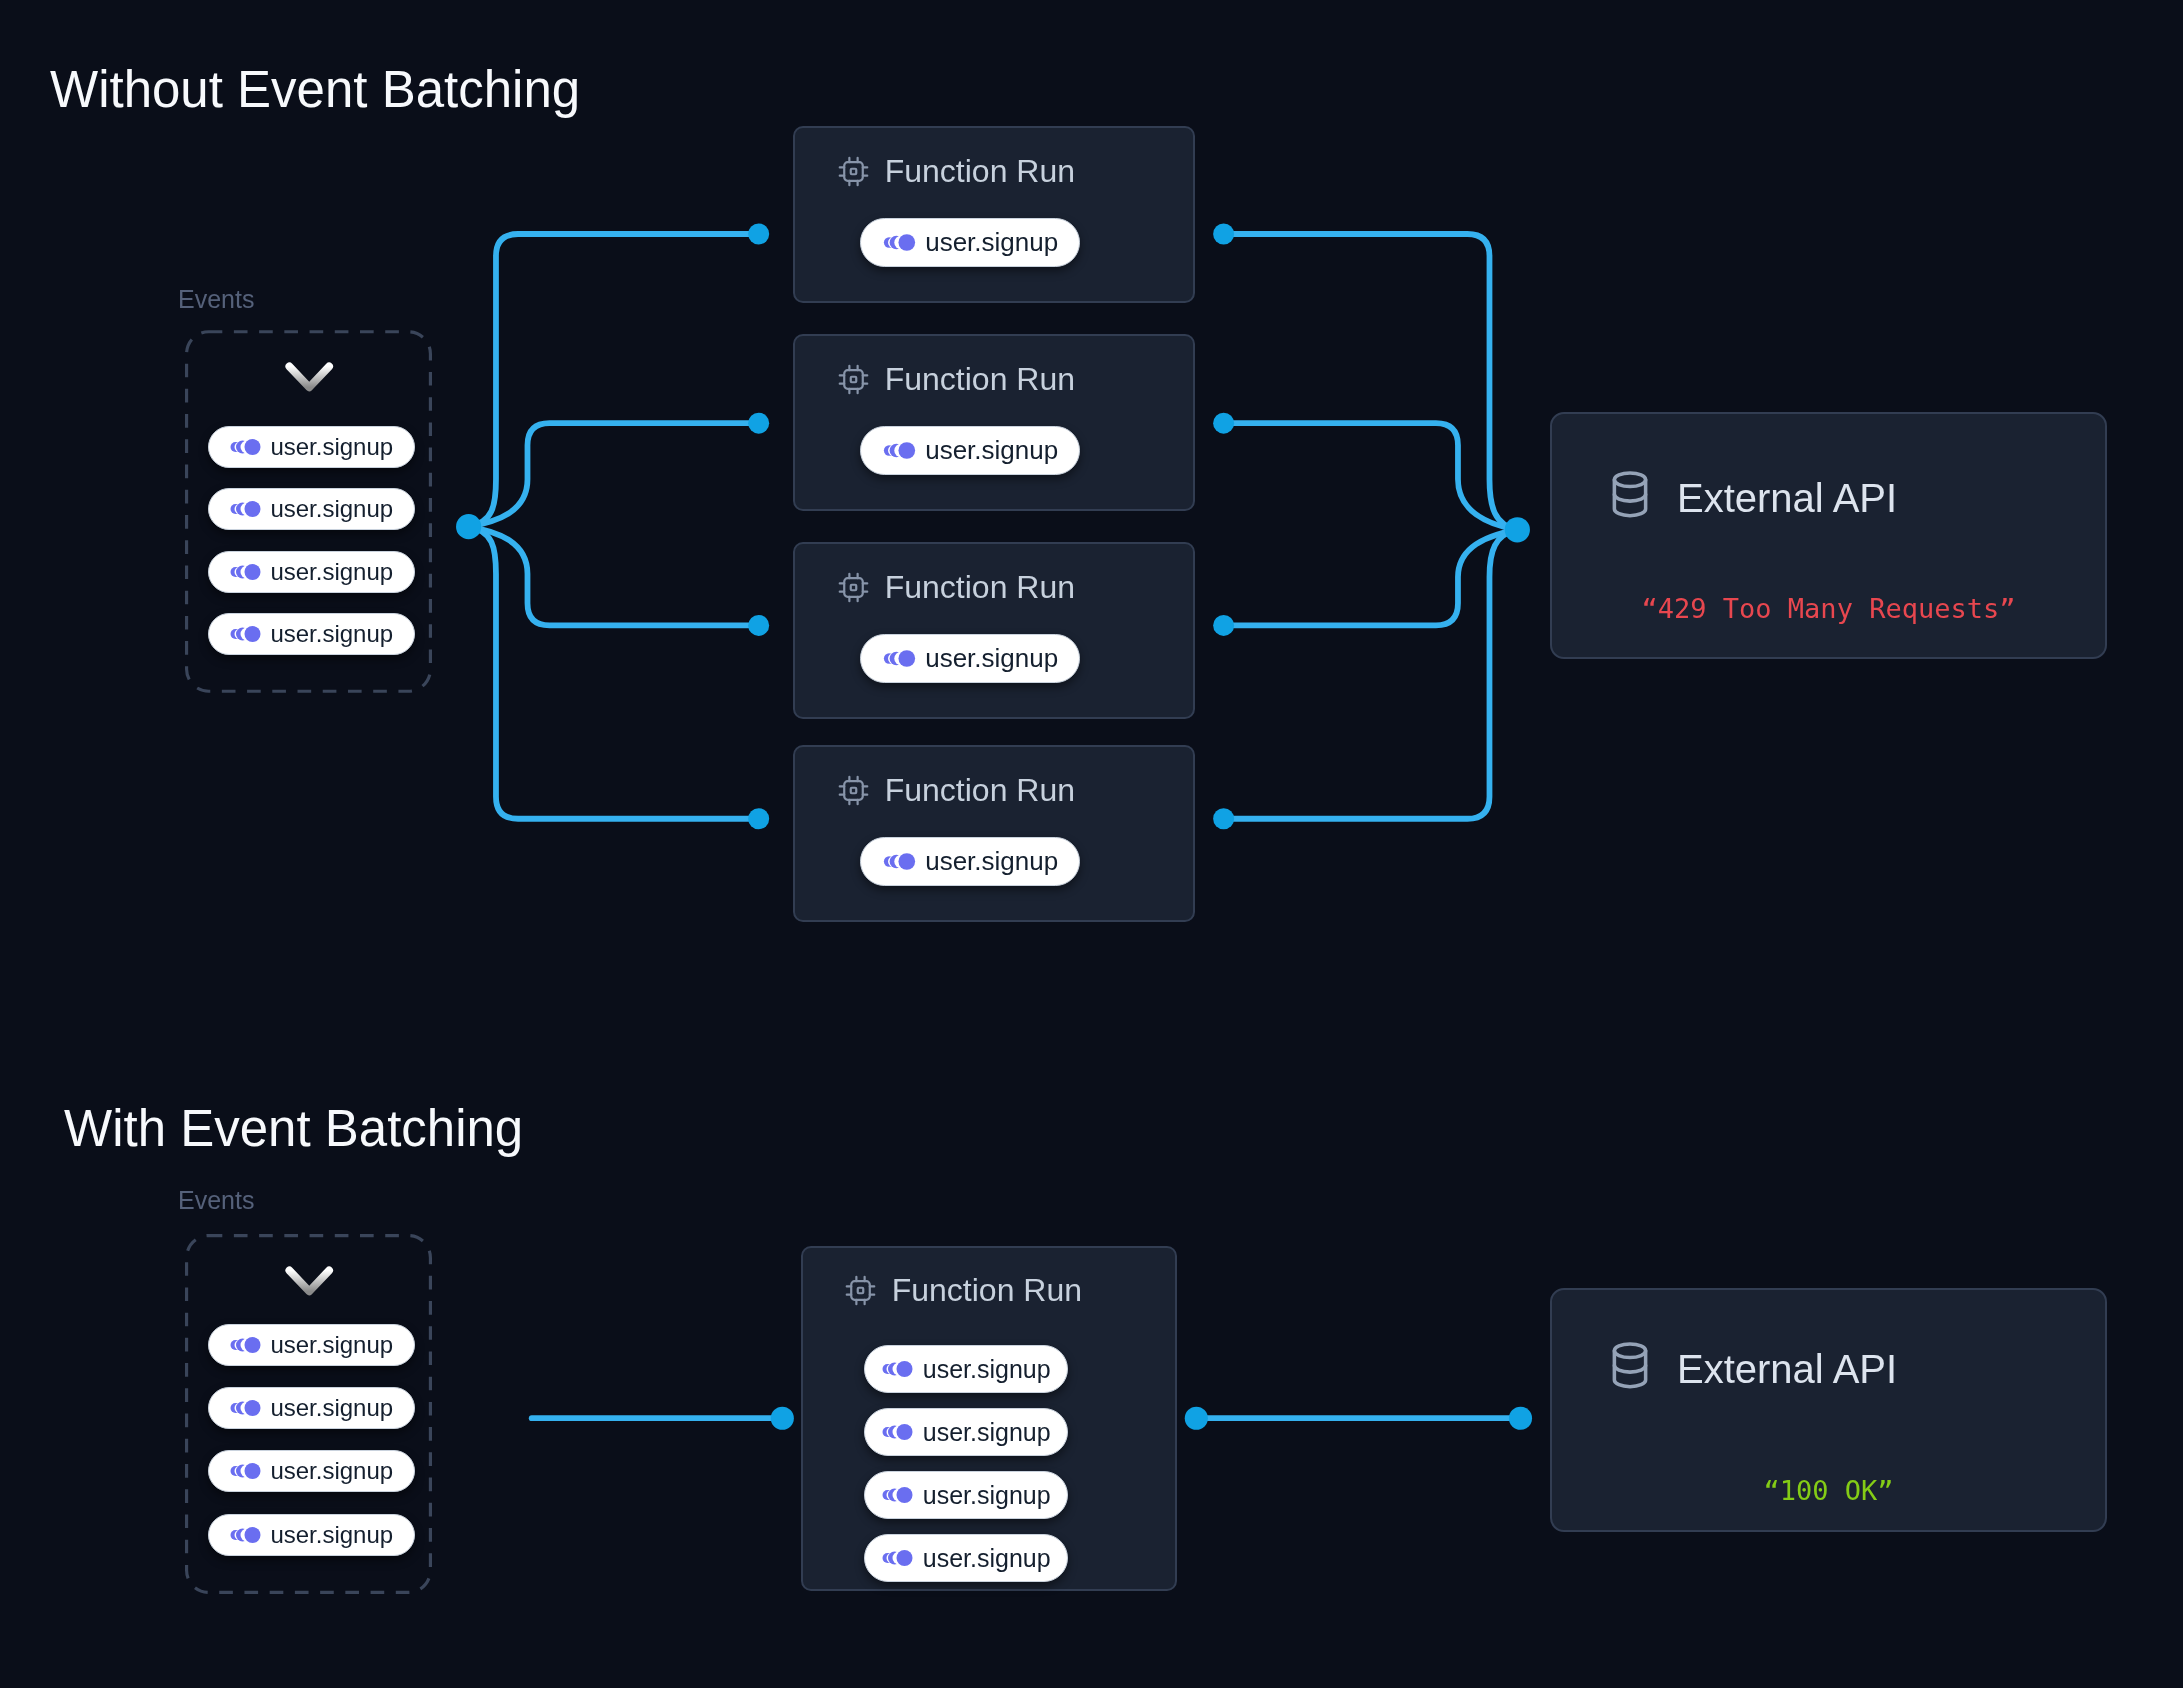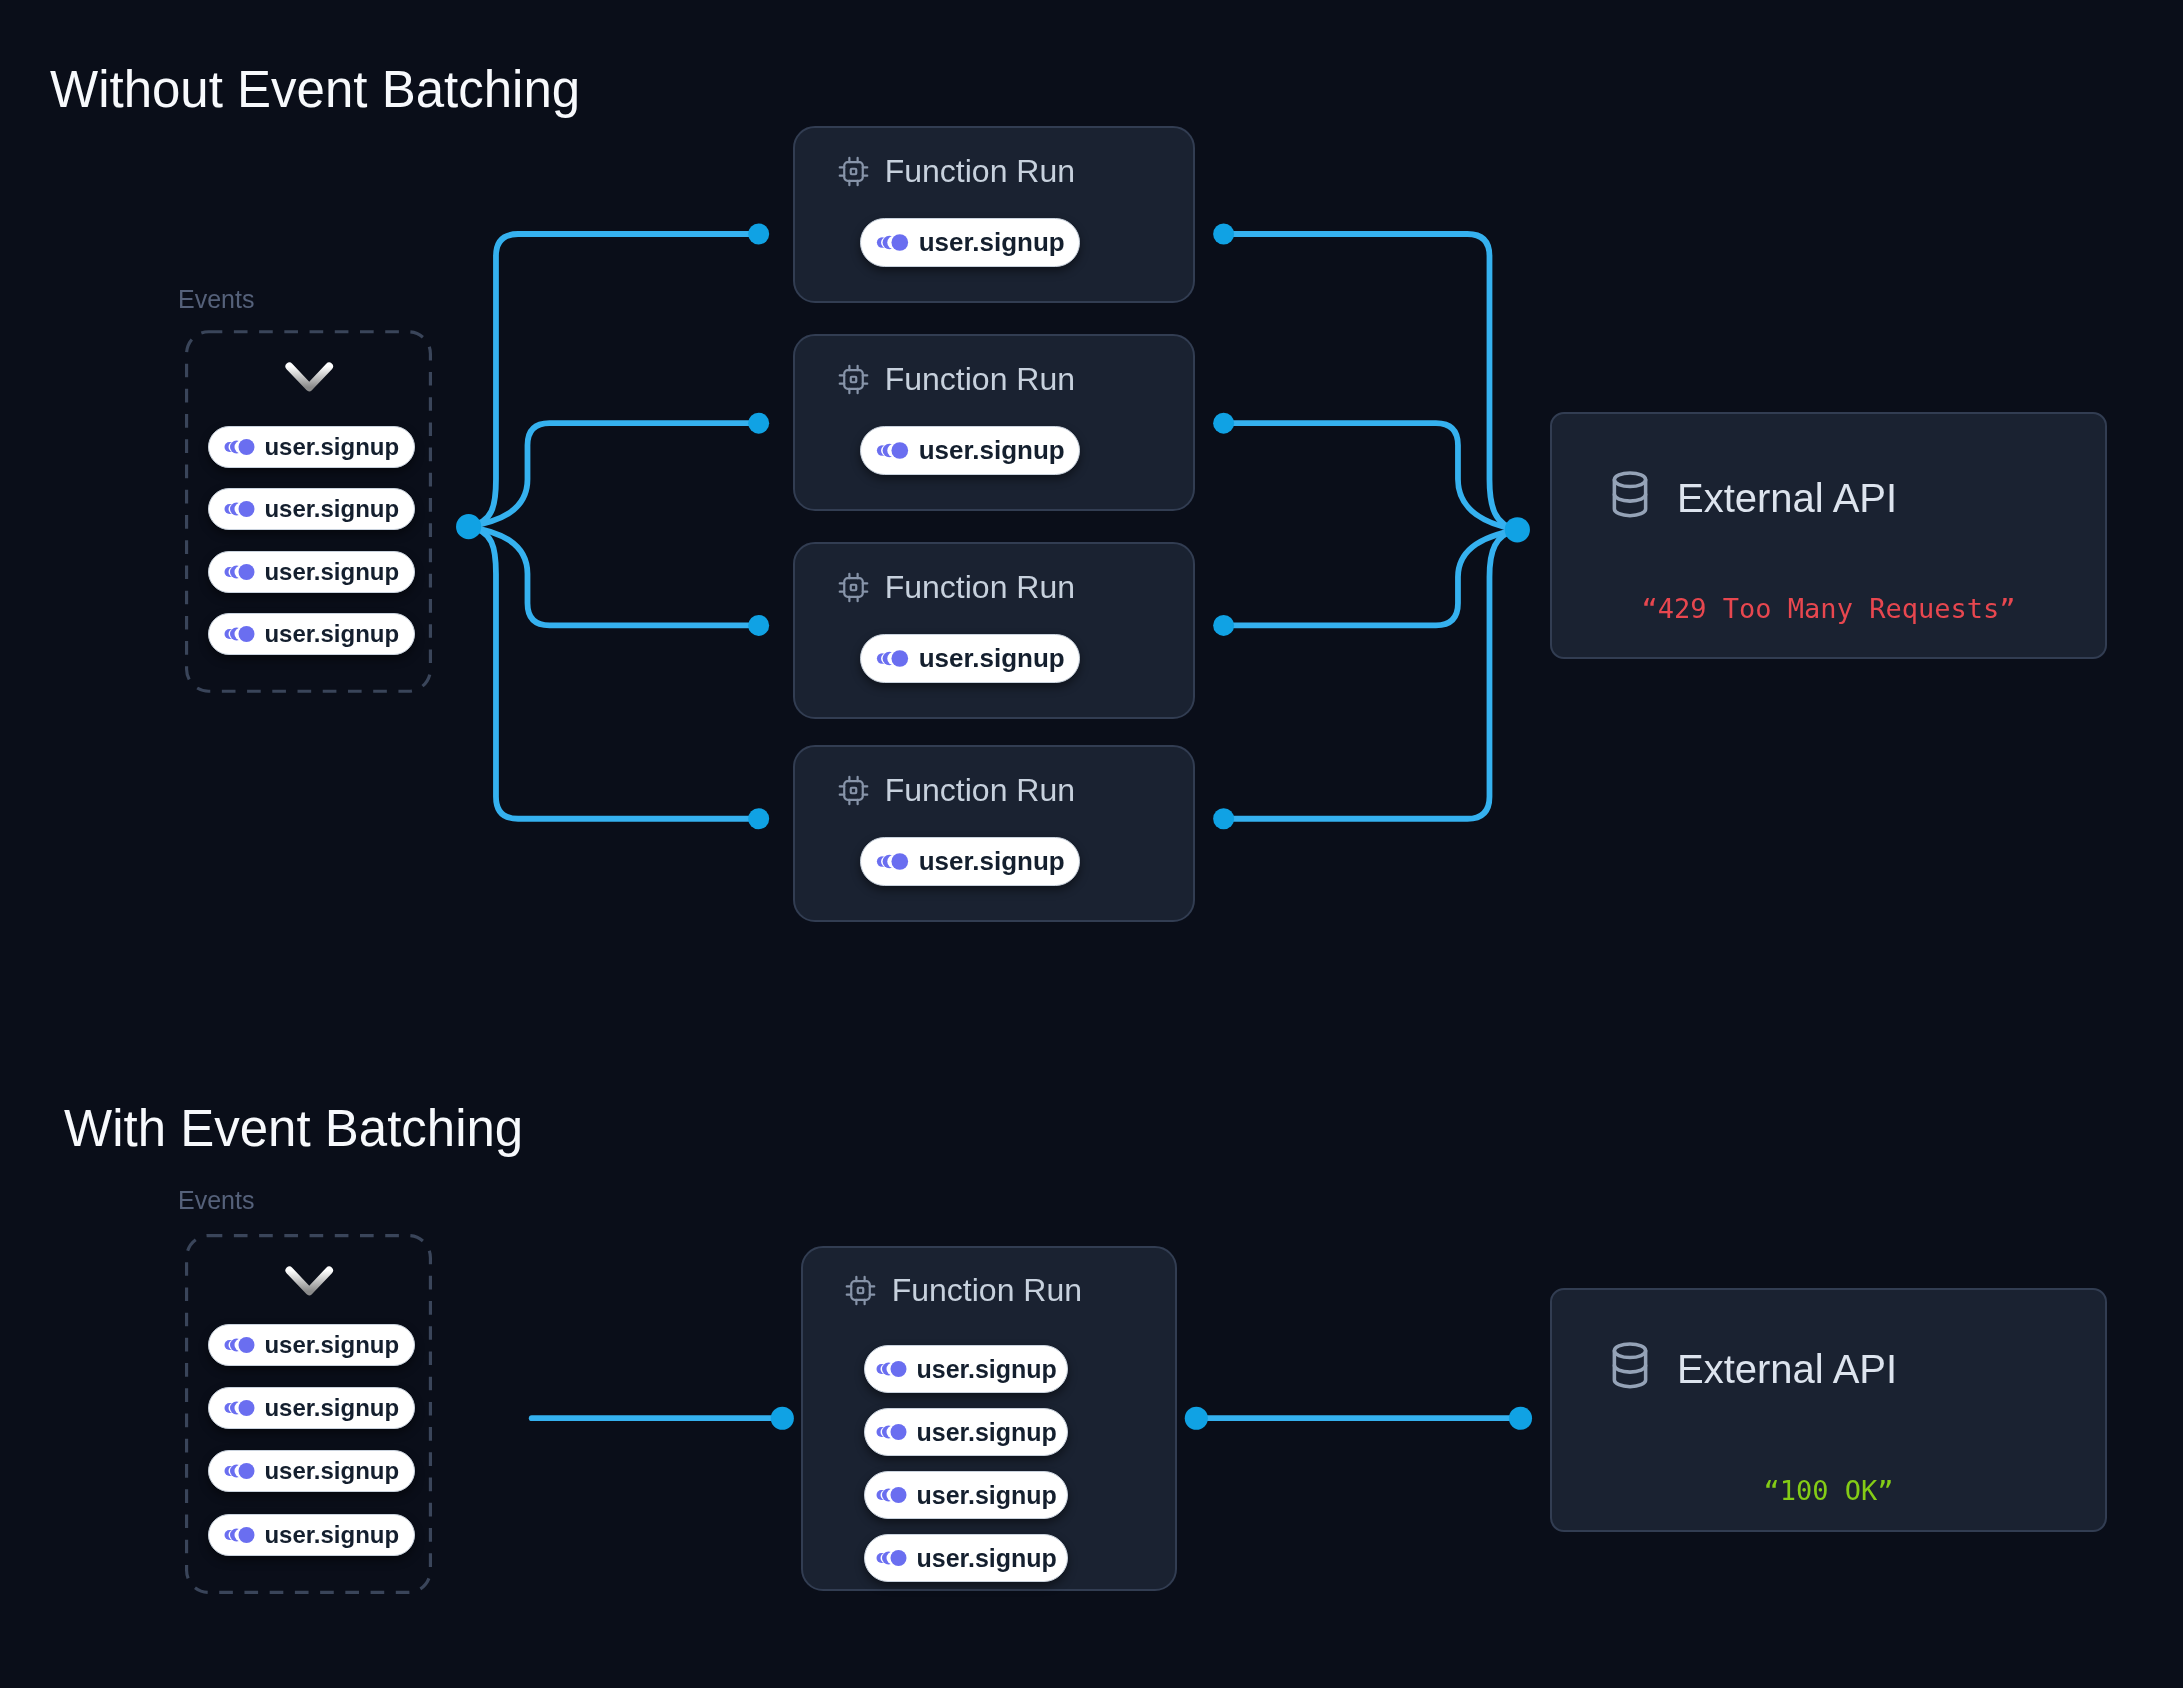--- a/index.html
+++ b/index.html
@@ -25,29 +25,29 @@
   }
   .events-label{position:absolute;color:var(--muted-label);font-size:25px;font-weight:400;}
   .events-box{position:absolute;}
   .events-box .frame{position:absolute;left:0;top:0;}
   .chevron{position:absolute;left:97px;top:26px;}
   .pill{
     position:absolute;display:flex;align-items:center;justify-content:center;gap:8.4px;
     background:#ffffff;border:1.6px solid var(--pill-border);border-radius:525px;
     box-shadow:0 4.2px 9.5px rgba(0,0,0,.45);
   }
-  .pill span{color:var(--pill-text);font-size:24px;font-weight:700;white-space:nowrap;}
+  .pill span{color:var(--pill-text);font-size:24px;font-weight:400;white-space:nowrap;}
   .ev-pill{width:205px;height:40px;}
   .run-pill{width:218px;height:47px;}
   .run-pill span{font-size:26px;}
   .run-pill-sm{width:202px;height:46px;}
   .run-pill-sm span{font-size:25px;}
   .fn-card{
     position:absolute;background:var(--card);border:2.6px solid var(--card-border);
-    border-radius:22px;box-sizing:border-box;
+    border-radius:10px;box-sizing:border-box;
   }
   .fn-head{
     position:absolute;display:flex;align-items:center;gap:14.7px;
     color:var(--run-label);font-size:32px;font-weight:400;white-space:nowrap;
   }
   .api-card{
     position:absolute;background:var(--card);border:2.6px solid var(--card-border);
     border-radius:14px;box-sizing:border-box;
   }
   .api-head{

